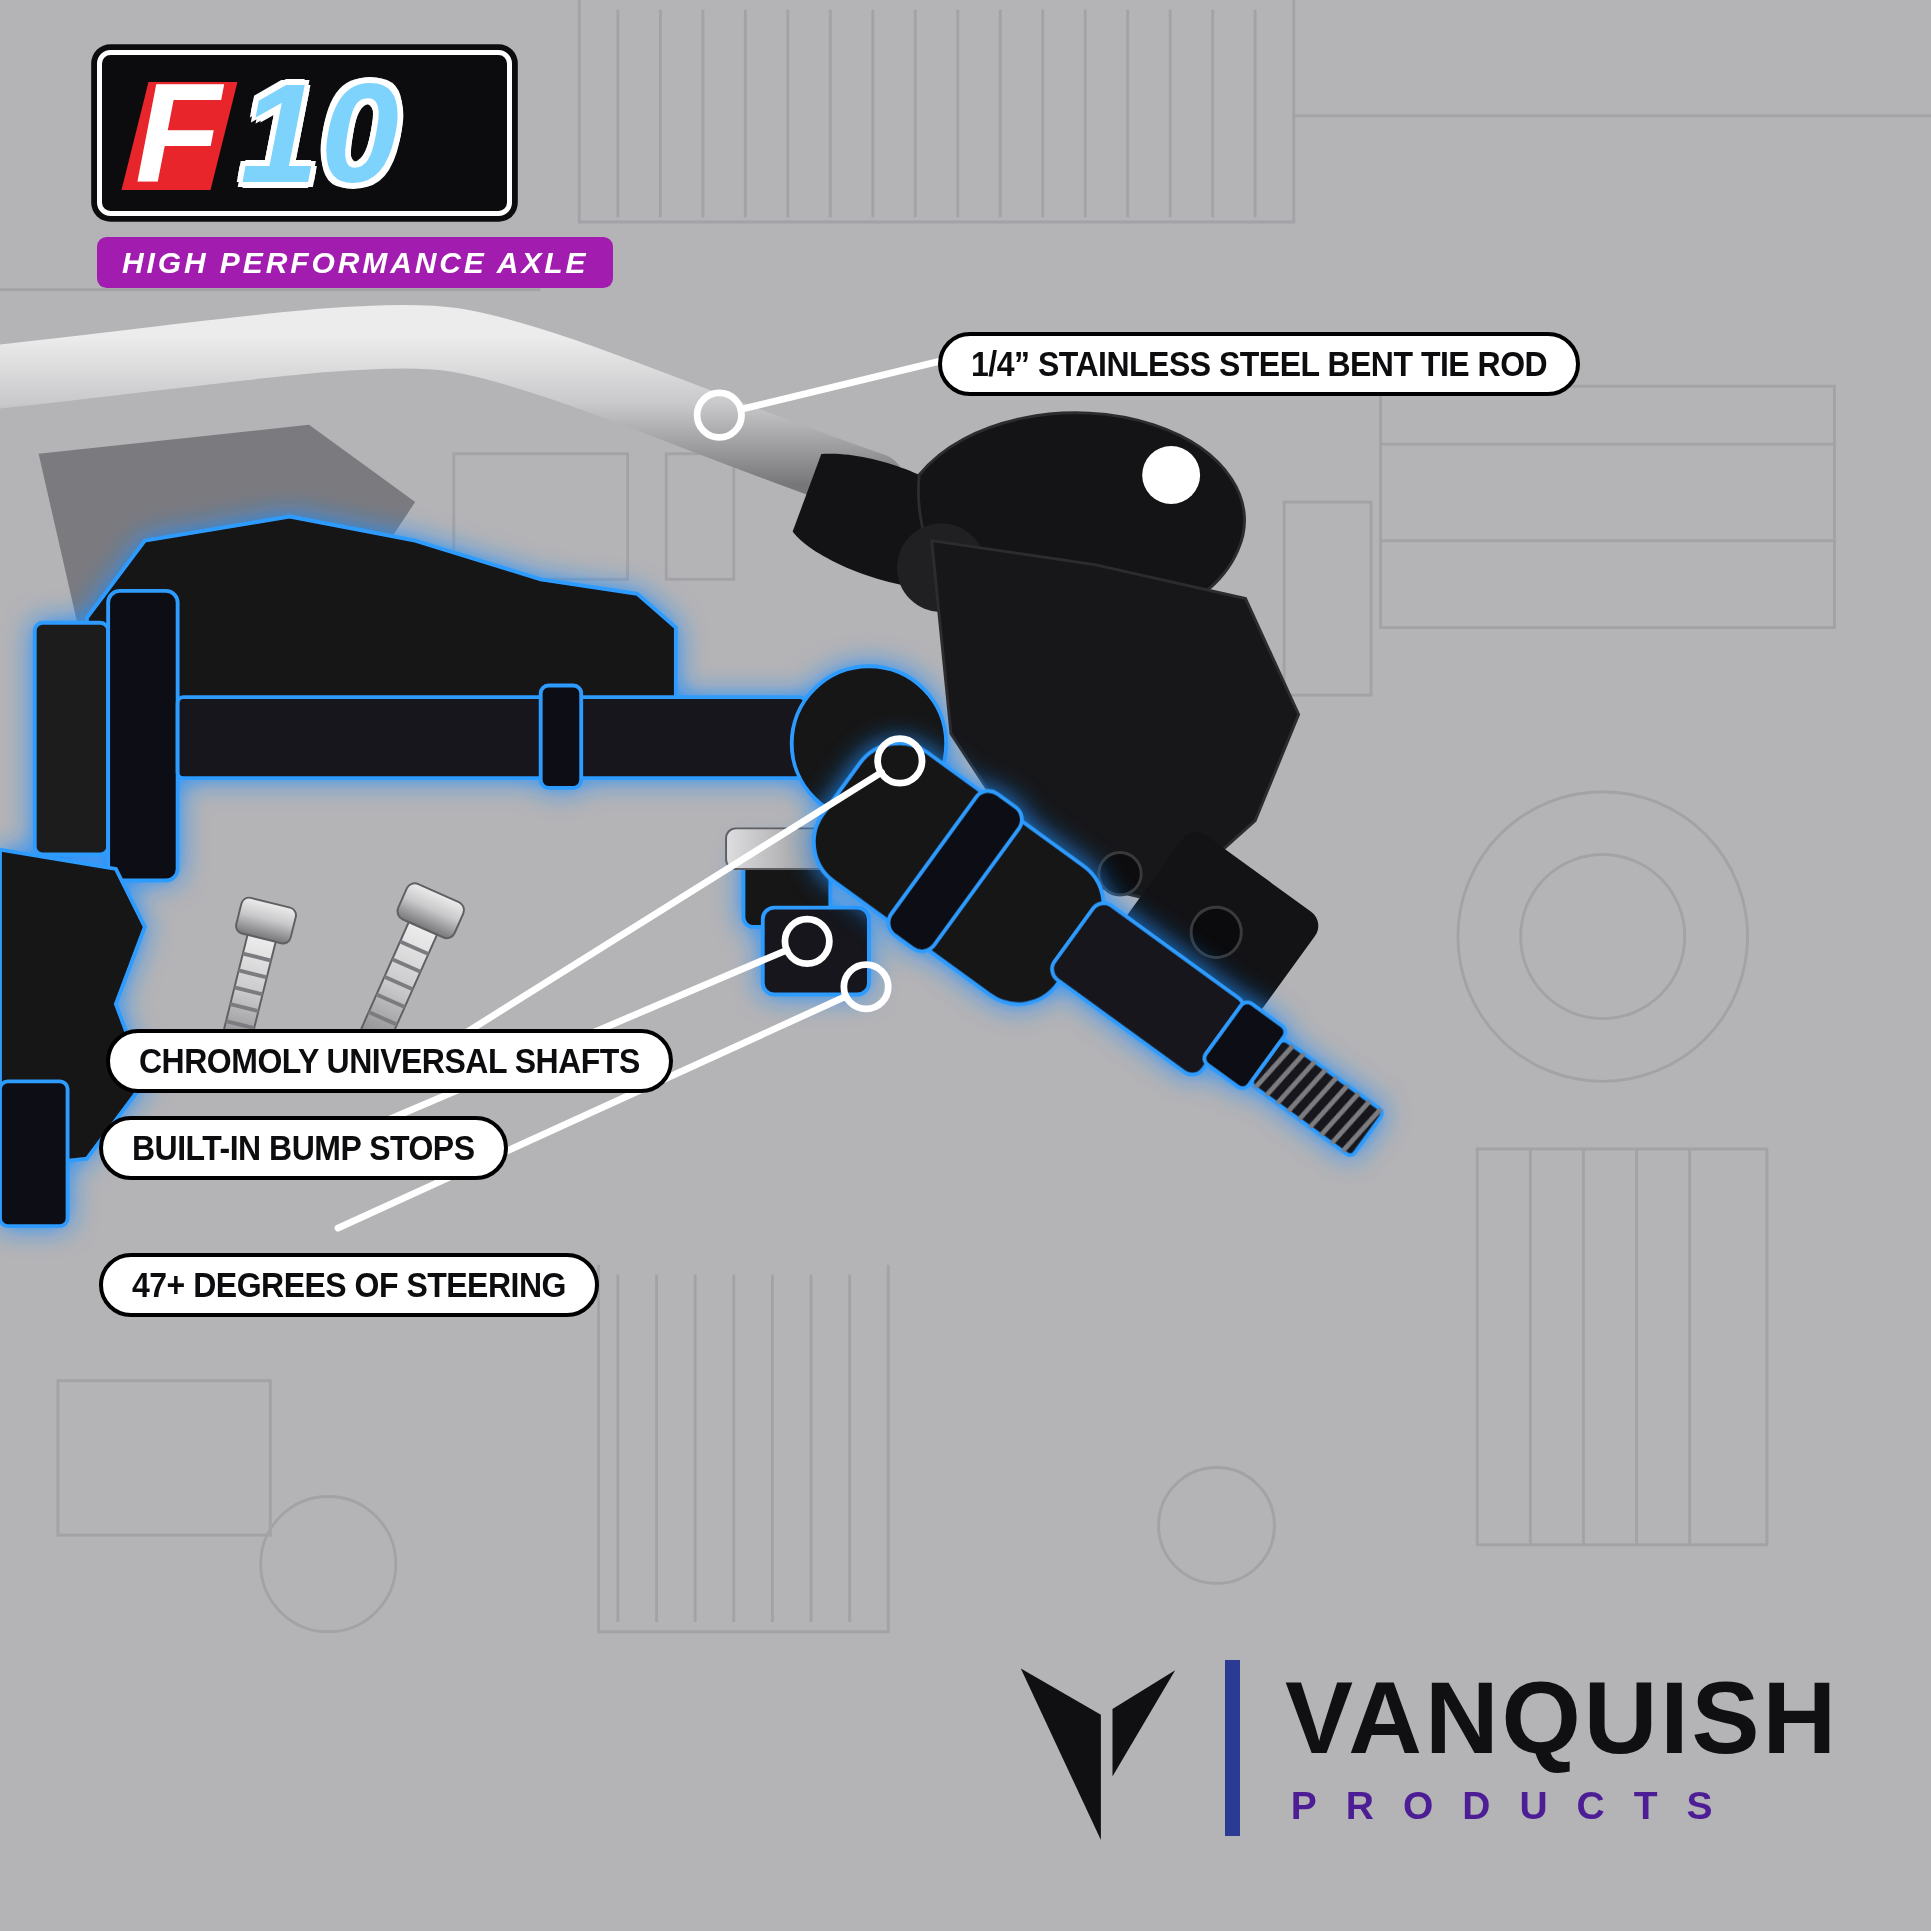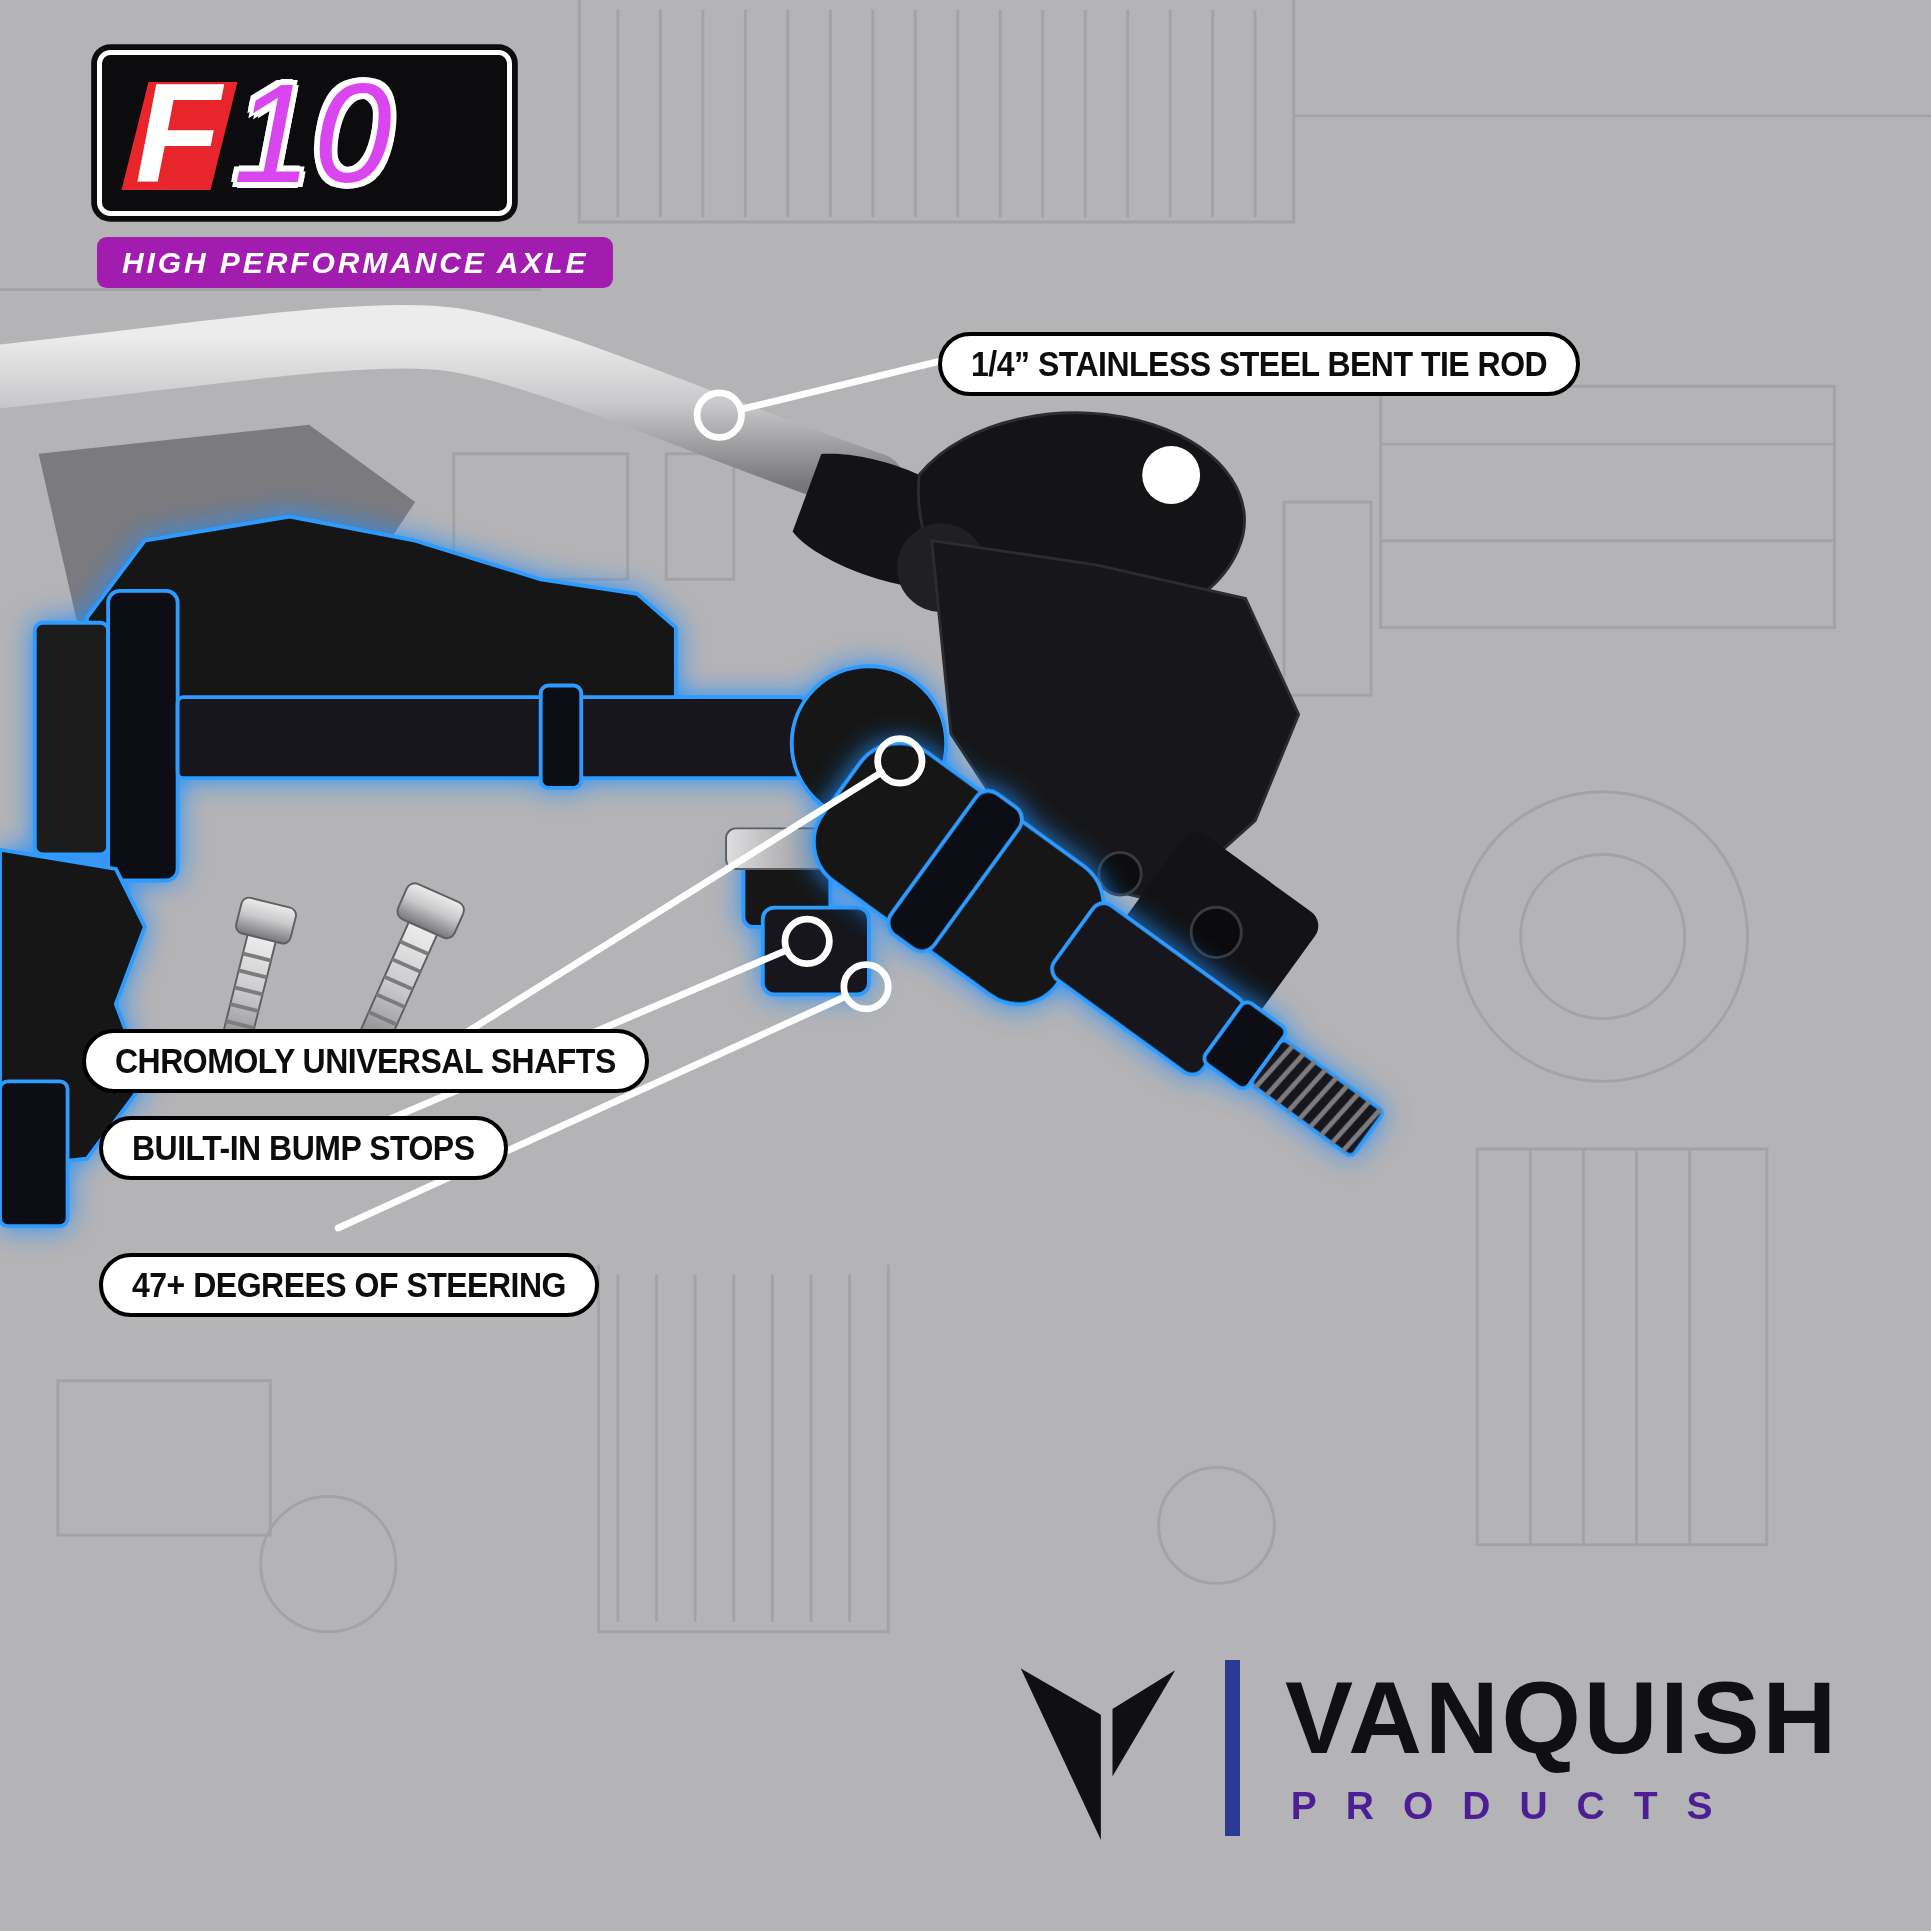--- a/index.html
+++ b/index.html
@@ -33,22 +33,22 @@
   }
   .logo-accent{
     position:absolute;left:33px;top:27px;width:89px;height:108px;
     background:#e8252a;transform:skewX(-14deg);
   }
   .logo-f{
     position:relative;font-size:141px;font-weight:900;font-style:italic;
     color:#ffffff;line-height:1;letter-spacing:-3.9px;
   }
   .logo-ten{
-    position:relative;font-size:141px;font-weight:400;font-style:italic;
-    line-height:1;margin-left:16px;letter-spacing:1.9px;color:#d946ef;
+    position:relative;font-size:141px;font-weight:700;font-style:italic;
+    line-height:1;margin-left:23px;letter-spacing:1.9px;color:#7dd3fc;
     text-shadow:-4.8px -4.8px 0 #fff,4.8px -4.8px 0 #fff,-4.8px 4.8px 0 #fff,4.8px 4.8px 0 #fff,
                 -5.8px 0 0 #fff,5.8px 0 0 #fff,0 -5.8px 0 #fff,0 5.8px 0 #fff;
   }
   .logo-tagline{
     margin-top:21px;display:inline-block;background:#a21caf;color:#fff;
     font-style:italic;font-weight:700;font-size:30px;letter-spacing:2.9px;
     padding:8.7px 25px;border-radius:9.7px;white-space:nowrap;
   }
 
   
@@ -171,21 +171,21 @@
     <circle cx="745" cy="430" r="23"></circle>
     <circle cx="932" cy="788" r="23"></circle>
     <circle cx="836" cy="975" r="23"></circle>
     <circle cx="897" cy="1022" r="23"></circle>
   </g>
 </svg>
 
 <div class="pill" style="left:938px;top:332px">
   <span>1/4” STAINLESS STEEL BENT TIE ROD</span>
 </div>
-<div class="pill" style="left:82px;top:1029px">
+<div class="pill" style="left:106px;top:1029px">
   <span>CHROMOLY UNIVERSAL SHAFTS</span>
 </div>
 <div class="pill" style="left:99px;top:1116px">
   <span>BUILT-IN BUMP STOPS</span>
 </div>
 <div class="pill" style="left:99px;top:1253px">
   <span>47+ DEGREES OF STEERING</span>
 </div>
 
 <div class="logo-wrap">

